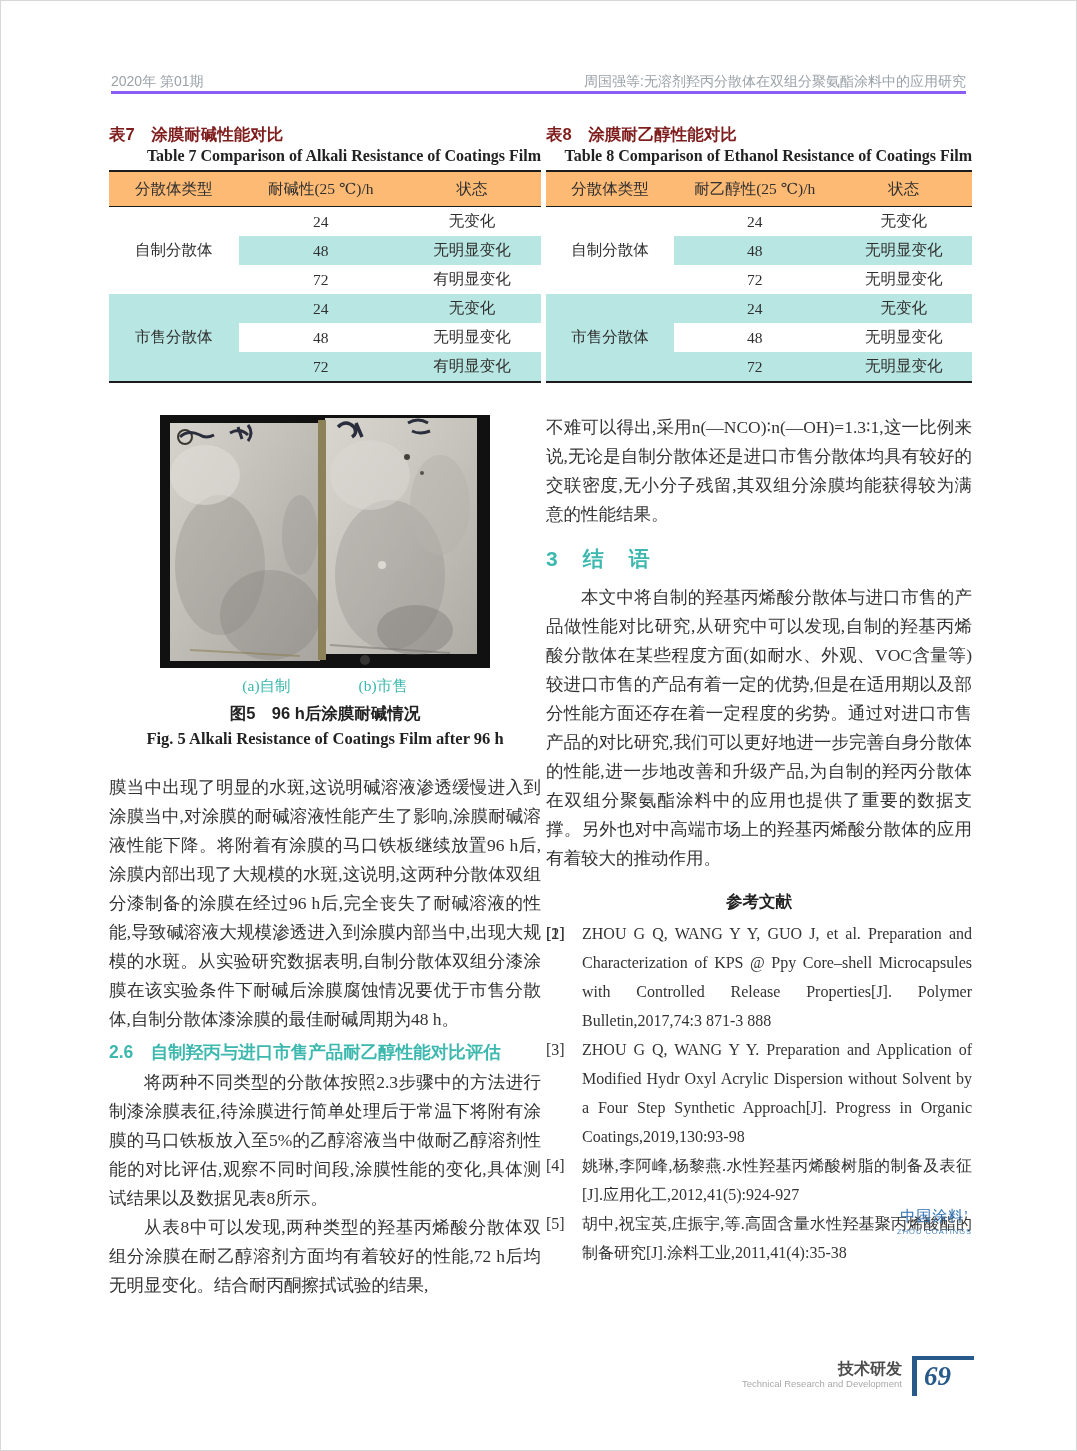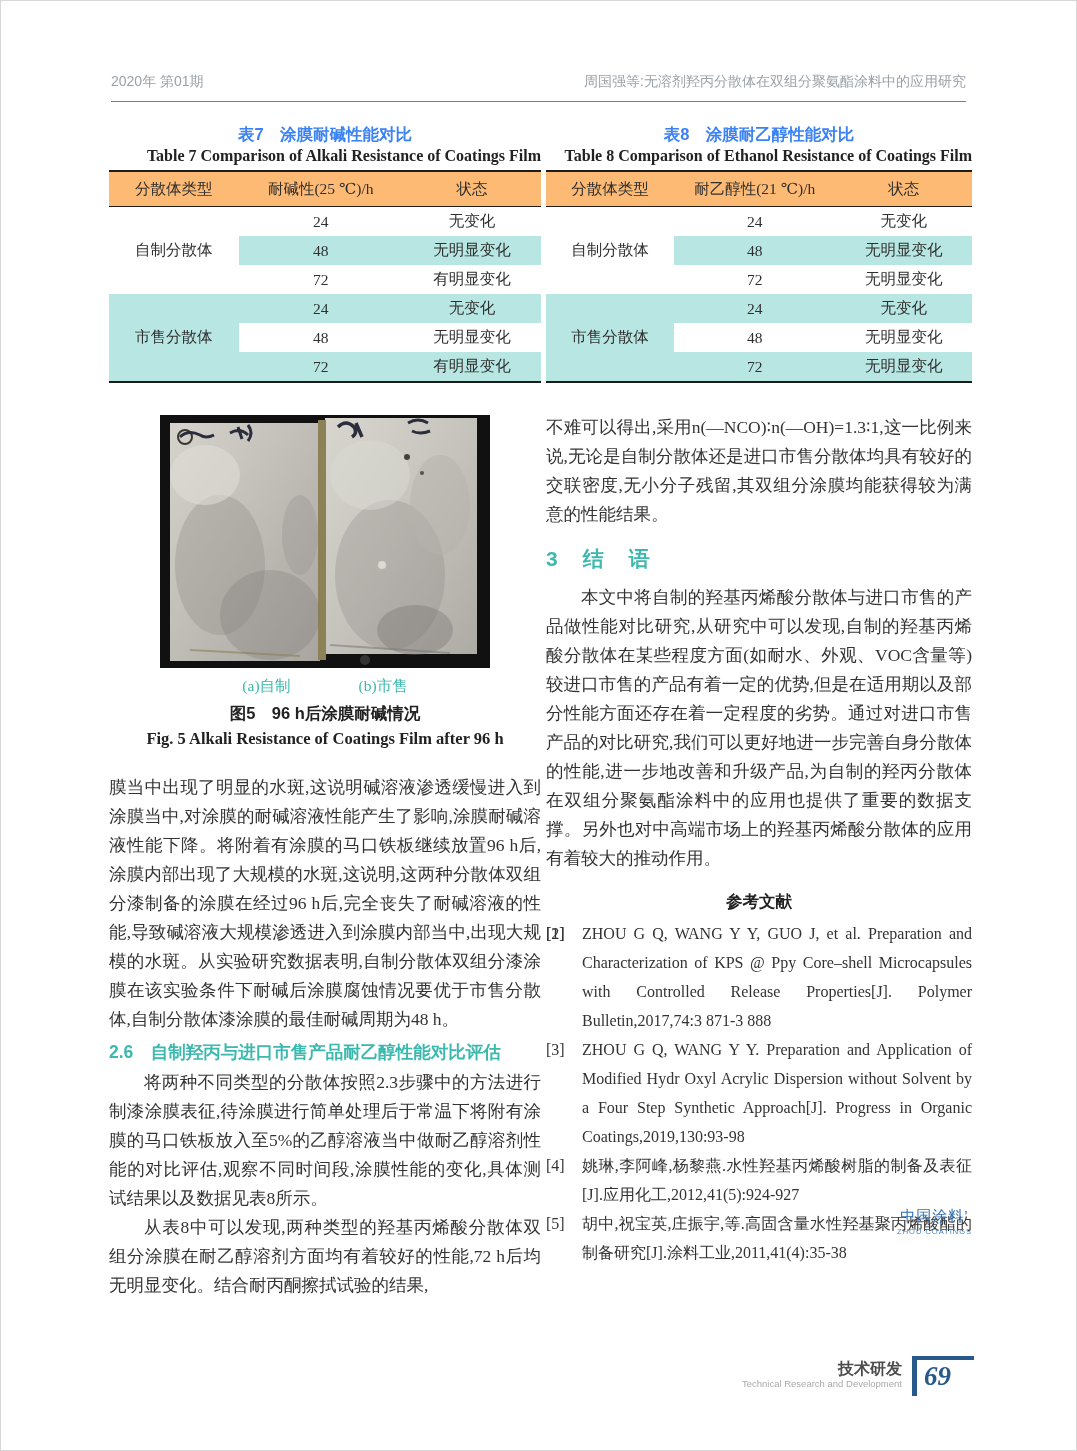--- a/index.html
+++ b/index.html
@@ -6,27 +6,27 @@
   .page{
     position:relative;width:1077px;height:1451px;background:#ffffff;
     margin:0 auto;border:1px solid #d7d7d7;box-sizing:border-box;
     font-family:"Liberation Serif","DejaVu Serif",serif;color:#3a3a3a;
     overflow:hidden;
   }
   
   .pg-header{position:absolute;top:72px;left:110px;right:110px;
     font-family:"Liberation Sans","DejaVu Sans",sans-serif;
     font-size:14px;color:#9aa2a8;display:flex;justify-content:space-between;
-    padding-bottom:10px;border-bottom:1px solid #8b5cf6;}
+    border-bottom:3px solid #8b5cf6;}
   
   .col{position:absolute;top:122px;width:432px;}
   .col-left{left:108px;}
   .col-right{left:545px;width:426px;}
 
-  .tbl-title-cn{font-size:16.5px;font-weight:bold;text-align:center;color:#3b82f6;
+  .tbl-title-cn{font-size:16.5px;font-weight:bold;text-align:left;color:#7f1d1d;
     font-family:"Liberation Sans","DejaVu Sans",sans-serif;line-height:22px;}
   .tbl-title-en{font-size:16px;font-weight:bold;text-align:right;color:#222;line-height:22px;margin-bottom:3px;}
   table.datatable{width:100%;border-collapse:collapse;border-top:2px solid #1c1c1c;border-bottom:2px solid #1c1c1c;
     font-size:15.5px;color:#2f2f2f;}
   table.datatable th{font-weight:normal;background:#fdba74;border-bottom:1.6px solid #1c1c1c;height:32px;}
   table.datatable td{height:27px;text-align:center;}
   td.teal,th.teal{background:#b8e7e3;}
   td.white{background:#ffffff;}
 
   
@@ -171,21 +171,21 @@
     <div class="para indent">从表8中可以发现,两种类型的羟基丙烯酸分散体双组分涂膜在耐乙醇溶剂方面均有着较好的性能,72 h后均无明显变化。结合耐丙酮擦拭试验的结果,</div>
   </div>
 
   <div class="col col-right">
     <div class="tbl-title-cn">表8　涂膜耐乙醇性能对比</div>
     <div class="tbl-title-en">Table 8   Comparison of Ethanol Resistance of Coatings Film</div>
     <table class="datatable" id="table8">
         <thead>
           <tr>
             <th style="width: 30%;">分散体类型</th>
-            <th style="width: 38%;">耐乙醇性(21 ℃)/h</th>
+            <th style="width: 38%;">耐乙醇性(25 ℃)/h</th>
             <th style="width: 32%;">状态</th>
           </tr>
         </thead>
         <tbody>
           <tr>
             <td rowspan="3" class="white">自制分散体</td>
             <td class="white">24</td>
             <td class="white">无变化</td>
           </tr>
           <tr>

